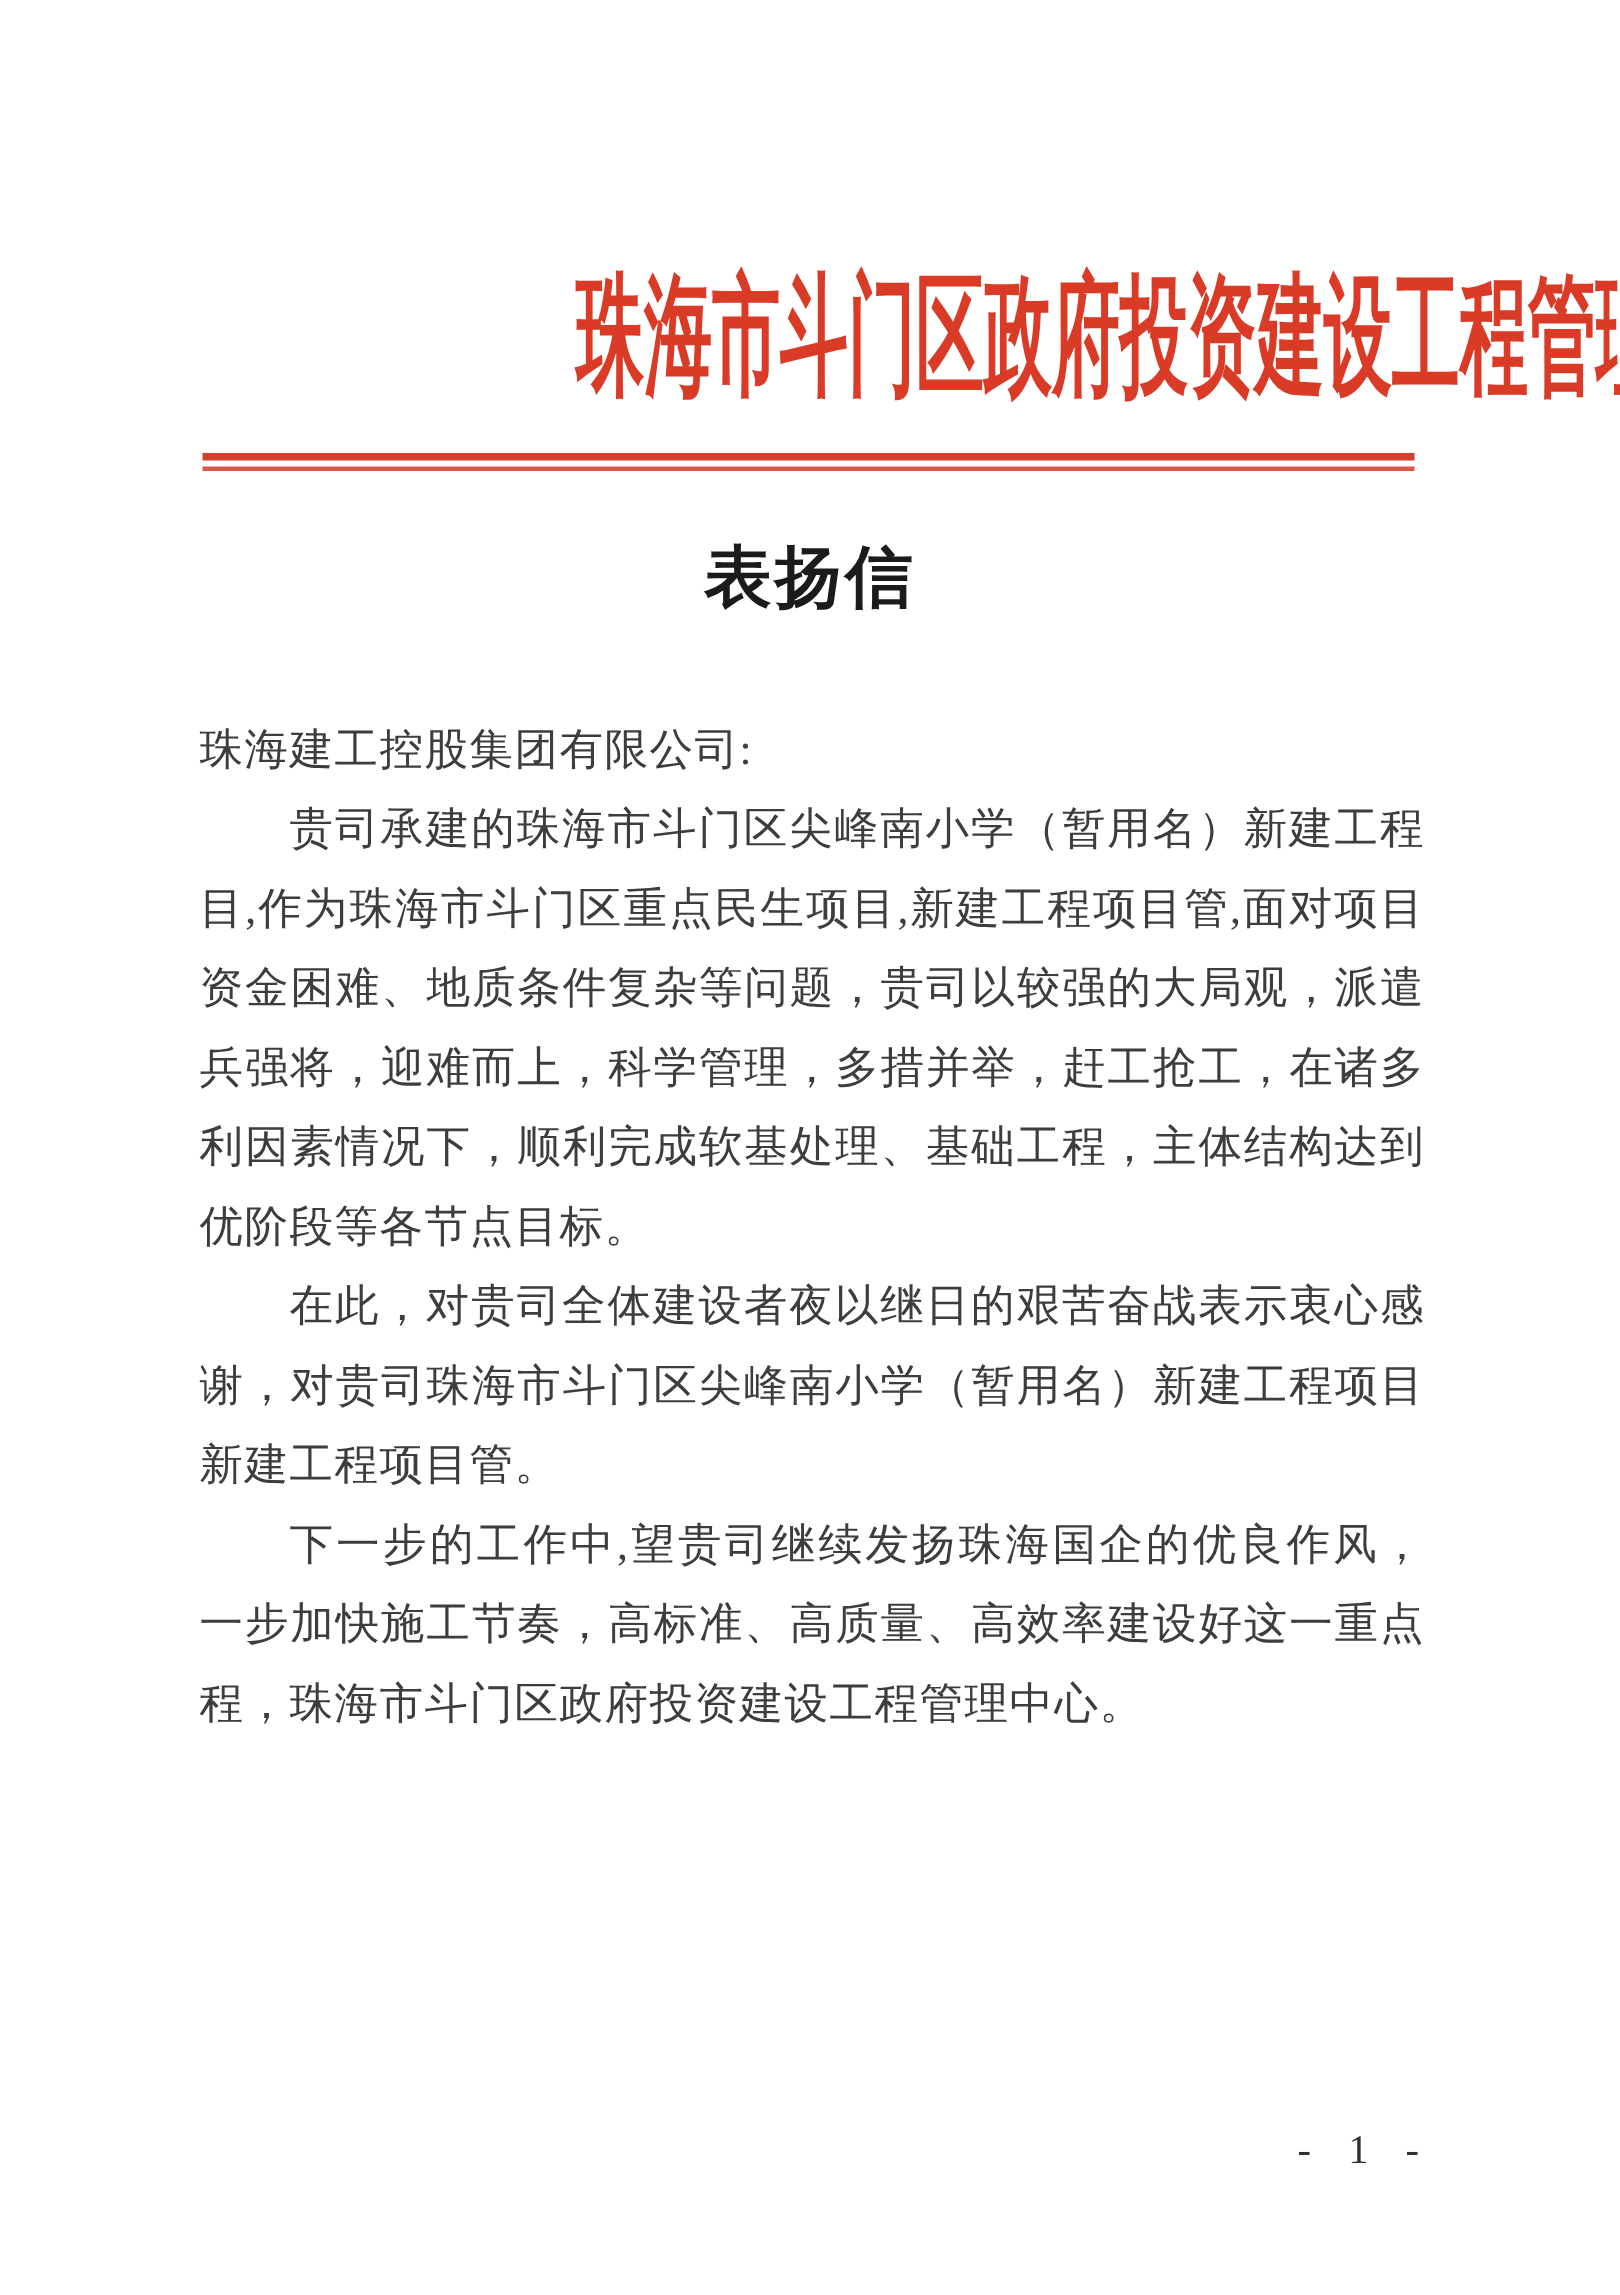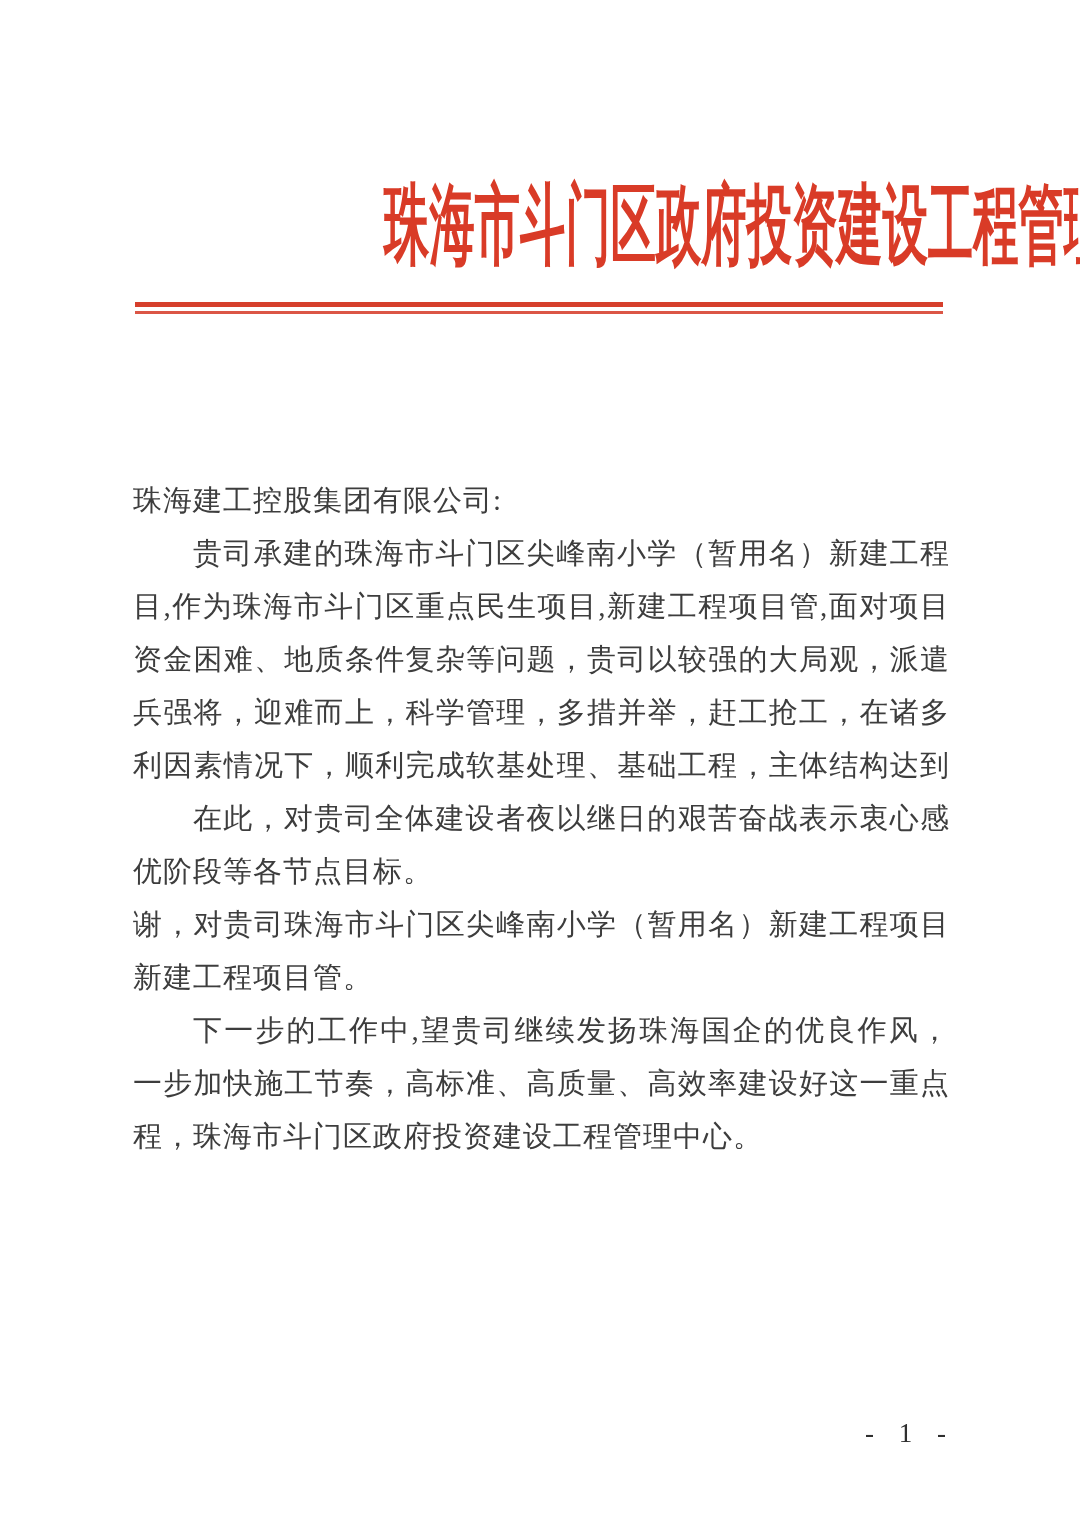--- a/index.html
+++ b/index.html
@@ -111,31 +111,32 @@
 
 <div class="page">
 
   <div class="org-name-wrap">
     <span class="org-name">珠海市斗门区政府投资建设工程管理中心</span>
   </div>
 
   <div class="rule rule-thick"></div>
   <div class="rule rule-thin"></div>
 
+  <h1 class="letter-title">表扬信</h1>
 
   <div class="letter-body">
     <div class="body-line salutation">珠海建工控股集团有限公司:</div>
     <div id="paragraphs-container">
         <div class="body-line indent">贵司承建的珠海市斗门区尖峰南小学（暂用名）新建工程项</div>
         <div class="body-line">目,作为珠海市斗门区重点民生项目,新建工程项目管,面对项目</div>
         <div class="body-line">资金困难、地质条件复杂等问题，贵司以较强的大局观，派遣精</div>
         <div class="body-line">兵强将，迎难而上，科学管理，多措并举，赶工抢工，在诸多不</div>
         <div class="body-line">利因素情况下，顺利完成软基处理、基础工程，主体结构达到评</div>
+        <div class="body-line no-justify">优阶段等各节点目标。</div>
         <div class="body-line indent">在此，对贵司全体建设者夜以继日的艰苦奋战表示衷心感</div>
-        <div class="body-line no-justify">优阶段等各节点目标。</div>
         <div class="body-line">谢，对贵司珠海市斗门区尖峰南小学（暂用名）新建工程项目管</div>
         <div class="body-line no-justify">新建工程项目管。</div>
         <div class="body-line indent">下一步的工作中,望贵司继续发扬珠海国企的优良作风，进</div>
         <div class="body-line">一步加快施工节奏，高标准、高质量、高效率建设好这一重点工</div>
         <div class="body-line no-justify">程，珠海市斗门区政府投资建设工程管理中心。</div>
       </div>
   </div>
 
   <div class="page-number">- 1 -</div>
 

